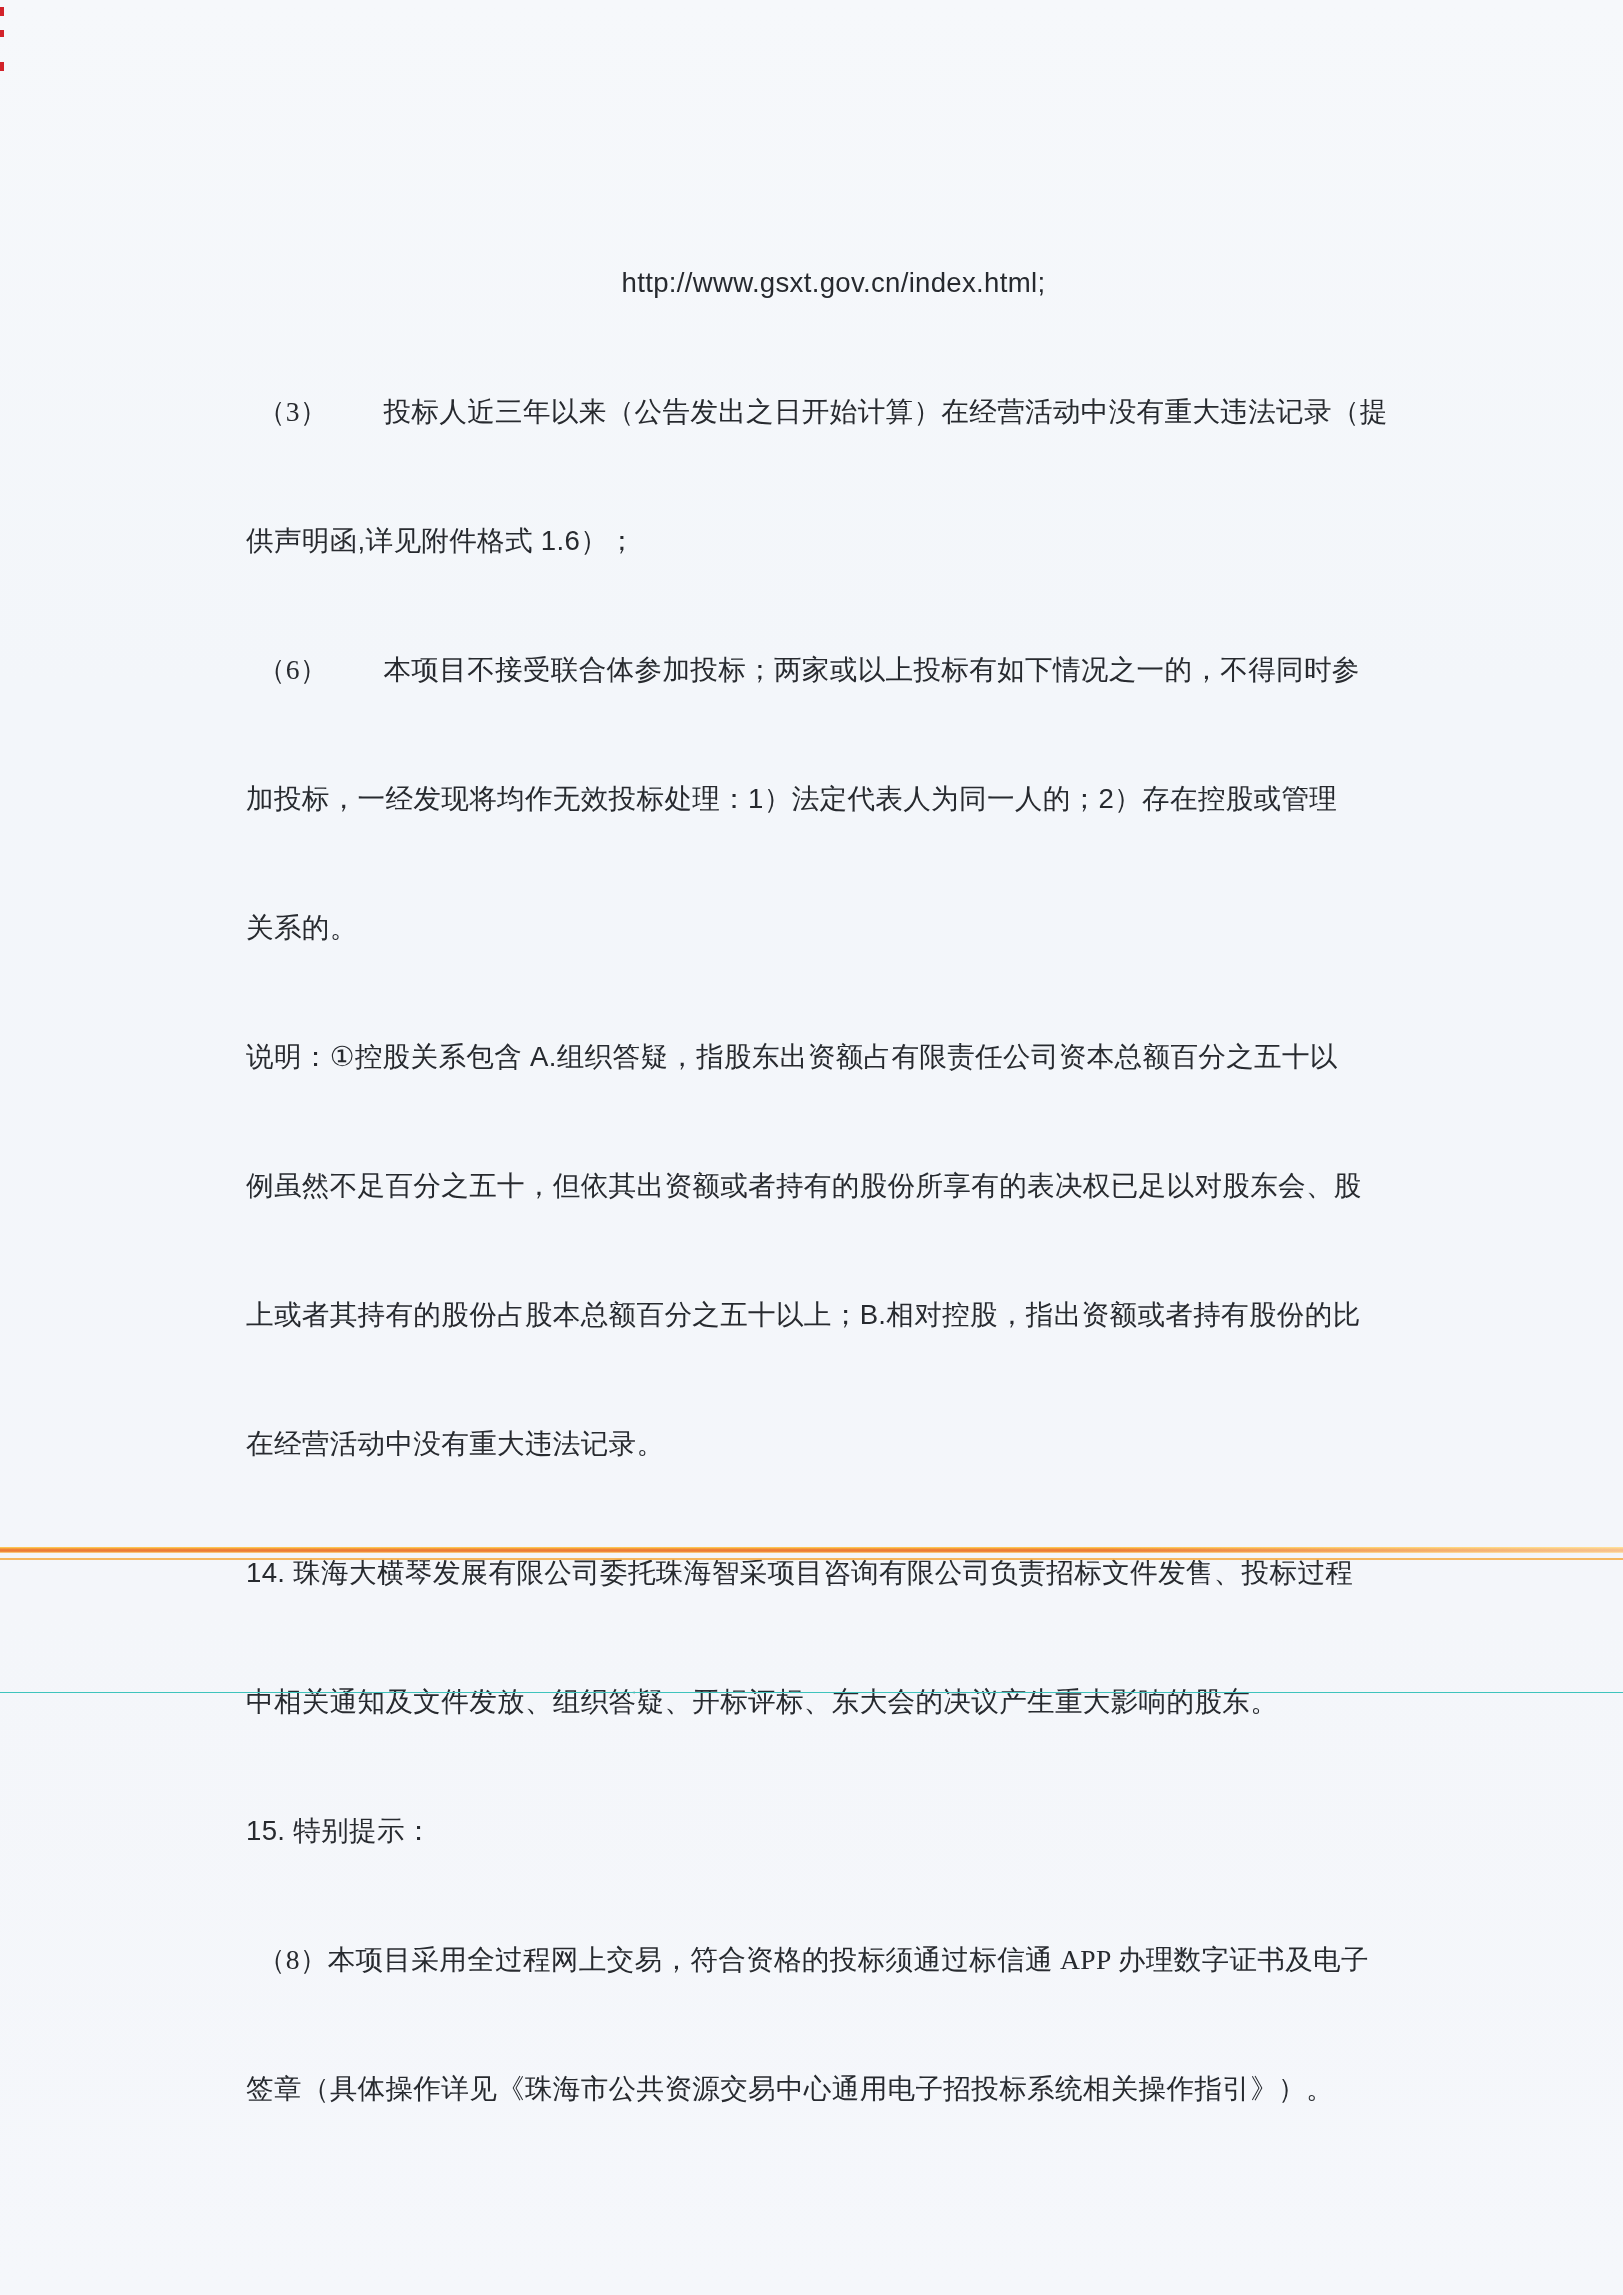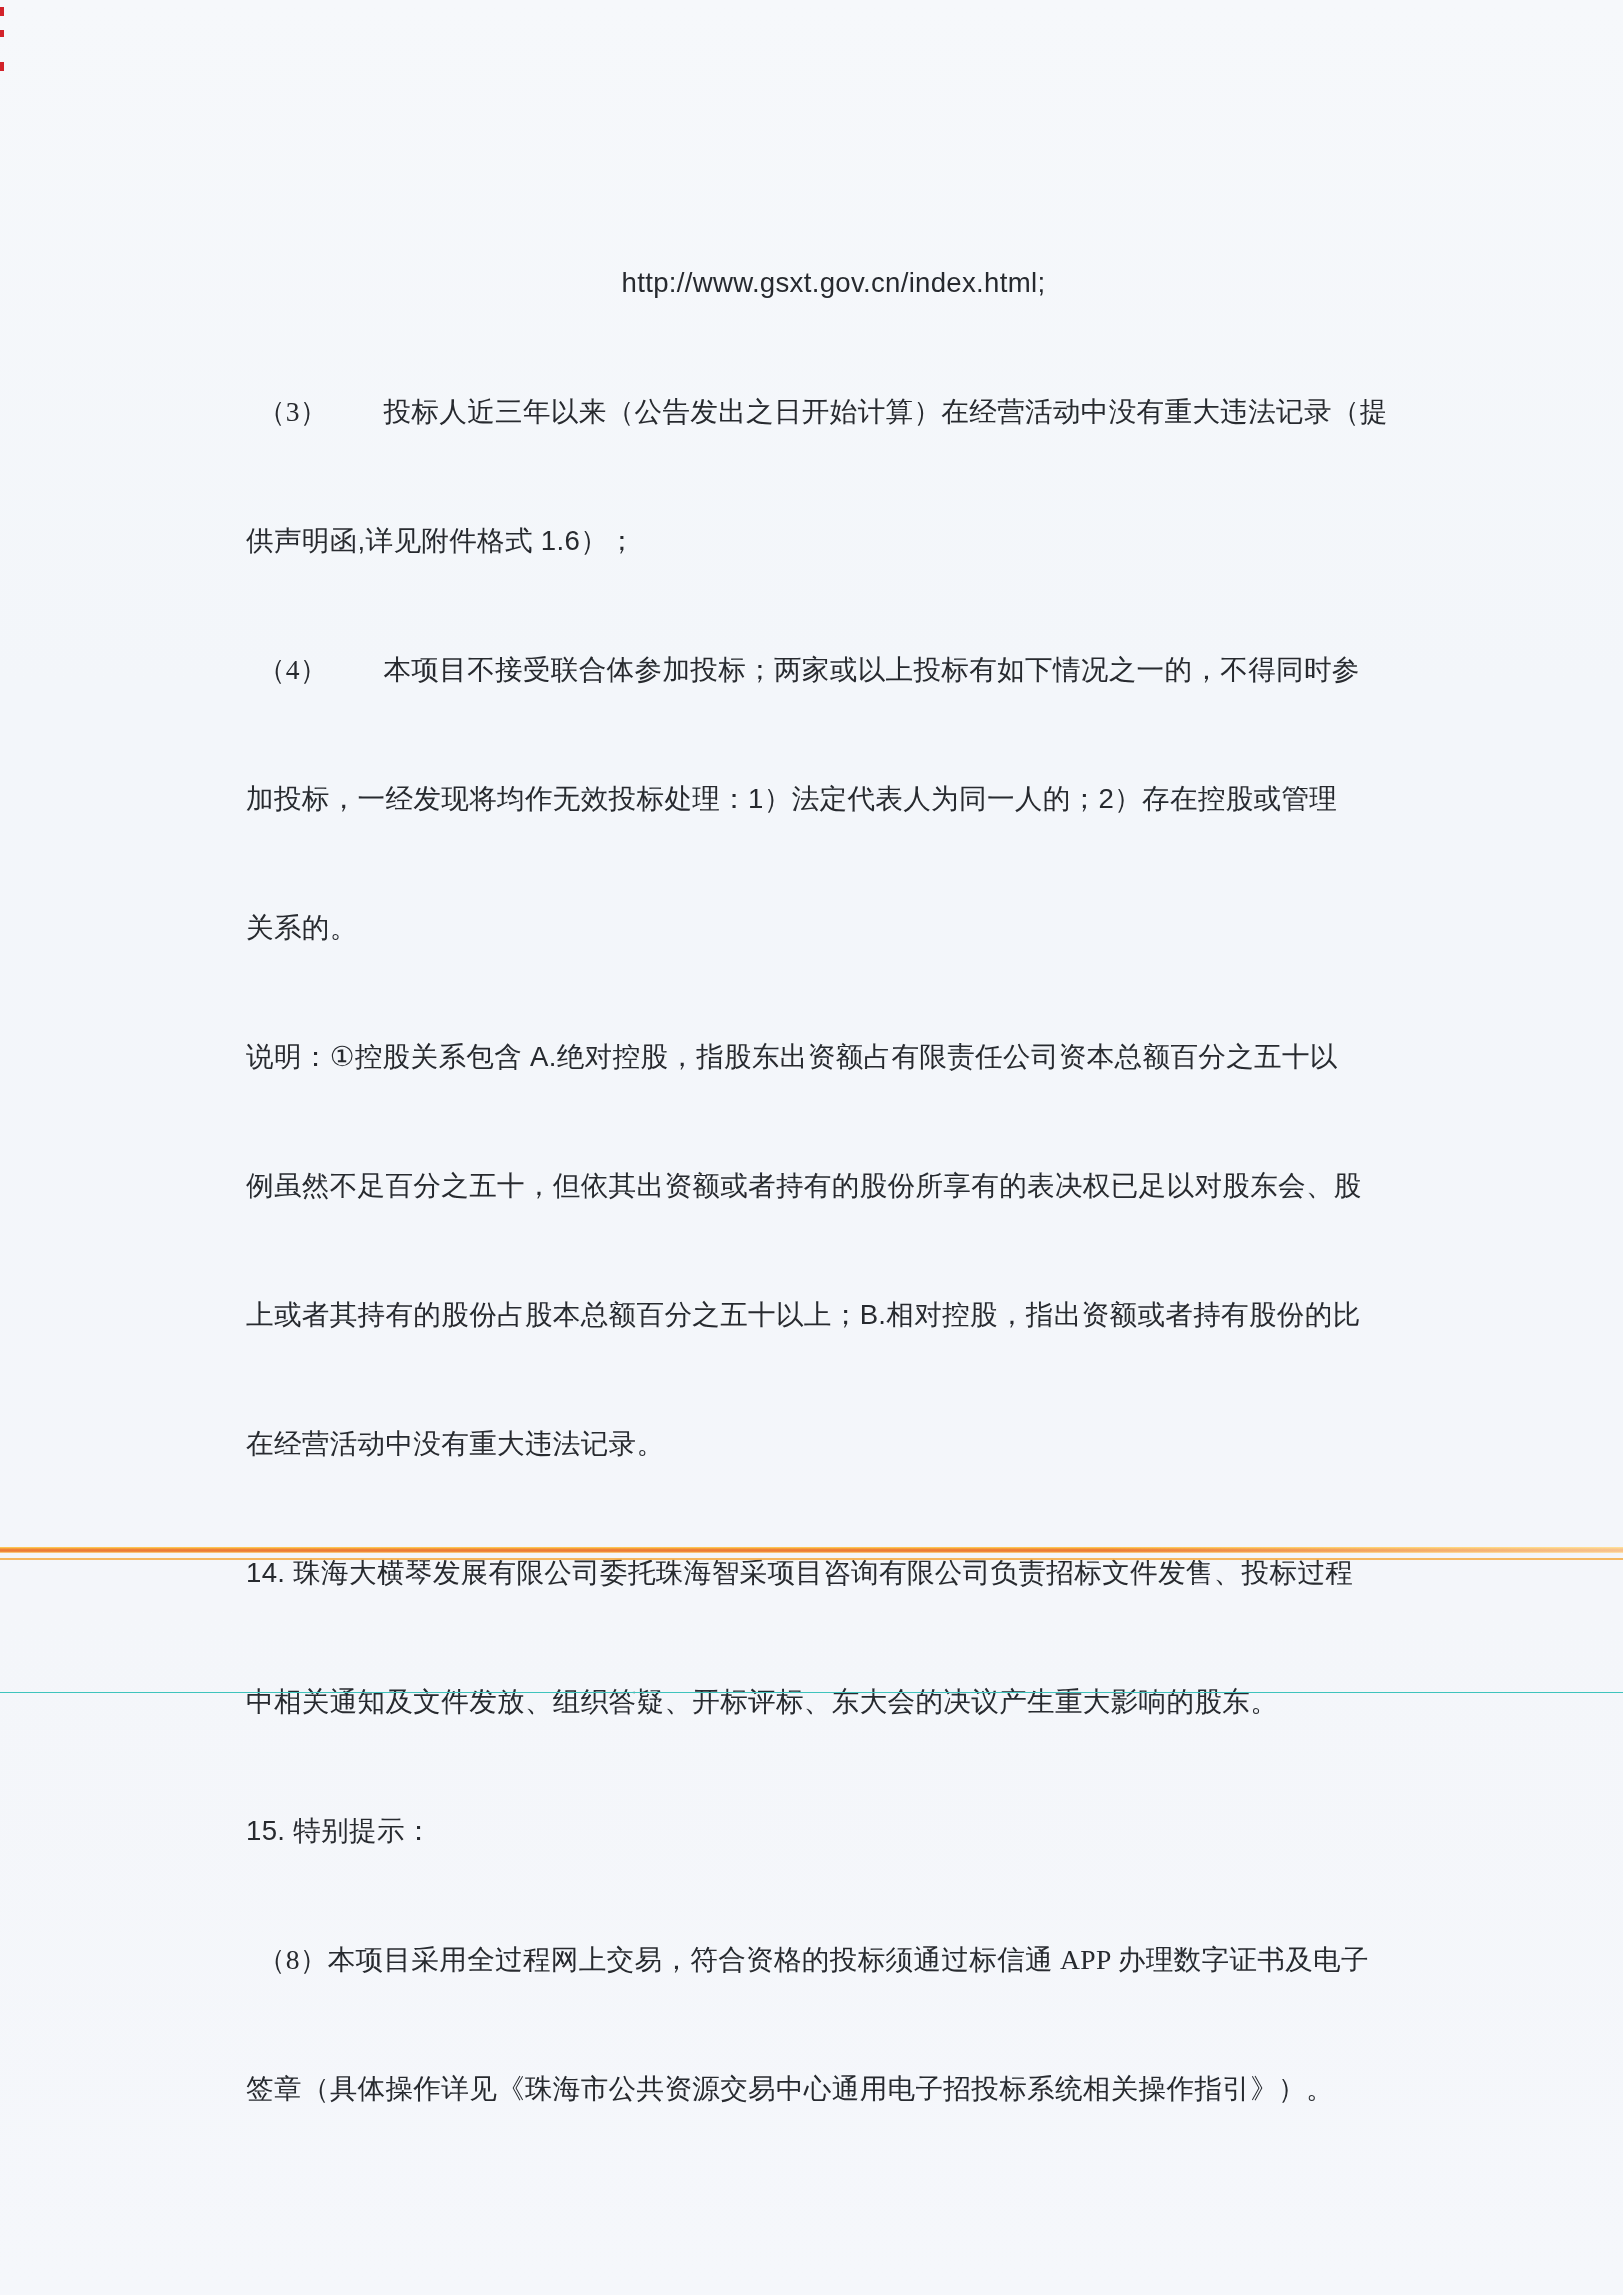--- a/index.html
+++ b/index.html
@@ -88,24 +88,24 @@
 <div class="page">
 
   <div class="red-mark m1"></div>
   <div class="red-mark m2"></div>
   <div class="red-mark m3"></div>
 
   <div class="textblock">
     <div class="line mono-url">http://www.gsxt.gov.cn/index.html;</div>
     <div class="line ind">（3）　　投标人近三年以来（公告发出之日开始计算）在经营活动中没有重大违法记录（提</div>
     <div class="line">供声明函,详见附件格式 1.6）；</div>
-    <div class="line ind">（4）　　本项目不接受联合体参加投标；两家或以上投标有如下情况之一的，不得同时参</div>
+    <div class="line ind">（6）　　本项目不接受联合体参加投标；两家或以上投标有如下情况之一的，不得同时参</div>
     <div class="line">加投标，一经发现将均作无效投标处理：1）法定代表人为同一人的；2）存在控股或管理</div>
     <div class="line">关系的。</div>
-    <div class="line">说明：①控股关系包含 A.绝对控股，指股东出资额占有限责任公司资本总额百分之五十以</div>
+    <div class="line">说明：①控股关系包含 A.组织答疑，指股东出资额占有限责任公司资本总额百分之五十以</div>
     <div class="line">例虽然不足百分之五十，但依其出资额或者持有的股份所享有的表决权已足以对股东会、股</div>
     <div class="line">上或者其持有的股份占股本总额百分之五十以上；B.相对控股，指出资额或者持有股份的比</div>
     <div class="line">在经营活动中没有重大违法记录。</div>
     <div class="line">14. 珠海大横琴发展有限公司委托珠海智采项目咨询有限公司负责招标文件发售、投标过程</div>
     <div class="line">中相关通知及文件发放、组织答疑、开标评标、东大会的决议产生重大影响的股东。</div>
     <div class="line">15. 特别提示：</div>
     <div class="line ind">（8）本项目采用全过程网上交易，符合资格的投标须通过标信通 APP 办理数字证书及电子</div>
     <div class="line">签章（具体操作详见《珠海市公共资源交易中心通用电子招投标系统相关操作指引》）。</div>
     
     

